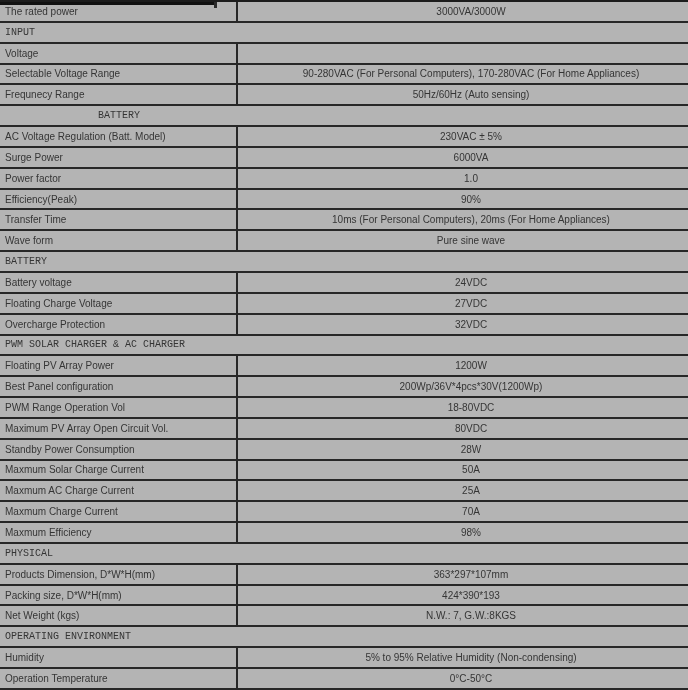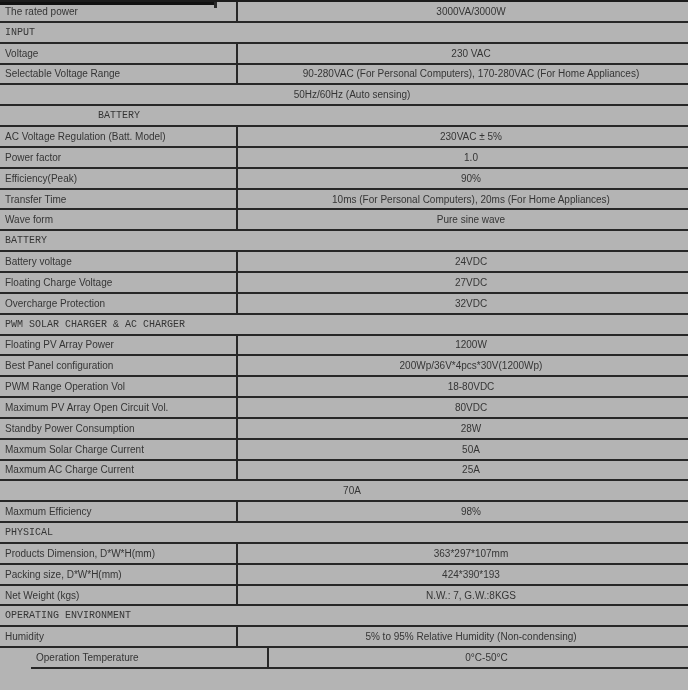--- a/index.html
+++ b/index.html
@@ -27,21 +27,21 @@
     width: 3px; height: 6px;
     background: #2a2a2a;
   }
   .row {
     display: flex;
     align-items: stretch;
     height: 20.85px;
     box-sizing: border-box;
     border-bottom: 2px solid #272727;
   }
-  .row:last-child { border-bottom-width: 2px; margin-left: 31px; }
+  .row:last-child { border-bottom-width: 2px; }
   .cell {
     display: flex;
     align-items: center;
     box-sizing: border-box;
     white-space: nowrap;
     overflow: hidden;
     padding-left: 16px;
   }
   .cell.label {
     width: 238px;
@@ -73,37 +73,41 @@
   <div id="rows">
       <div class="row spec">
         <div class="cell label">The rated power</div>
         <div class="cell value">3000VA/3000W</div>
       </div>
       <div class="row section">
         <div class="cell label">INPUT</div>
       </div>
       <div class="row spec">
         <div class="cell label">Voltage</div>
-        <div class="cell value">230 VAC</div>
       </div>
       <div class="row spec">
         <div class="cell label">Selectable Voltage Range</div>
         <div class="cell value">90-280VAC (For Personal Computers), 170-280VAC (For Home Appliances)</div>
       </div>
       <div class="row spec">
+        <div class="cell label">Frequnecy Range</div>
         <div class="cell value">50Hz/60Hz (Auto sensing)</div>
       </div>
       <div class="row section center">
         <div class="cell label">BATTERY</div>
       </div>
       <div class="row spec">
         <div class="cell label">AC Voltage Regulation (Batt. Model)</div>
         <div class="cell value">230VAC ± 5%</div>
       </div>
       <div class="row spec">
+        <div class="cell label">Surge Power</div>
+        <div class="cell value">6000VA</div>
+      </div>
+      <div class="row spec">
         <div class="cell label">Power factor</div>
         <div class="cell value">1.0</div>
       </div>
       <div class="row spec">
         <div class="cell label">Efficiency(Peak)</div>
         <div class="cell value">90%</div>
       </div>
       <div class="row spec">
         <div class="cell label">Transfer Time</div>
         <div class="cell value">10ms (For Personal Computers), 20ms (For Home Appliances)</div>
@@ -152,20 +156,21 @@
       </div>
       <div class="row spec">
         <div class="cell label">Maxmum Solar Charge Current</div>
         <div class="cell value">50A</div>
       </div>
       <div class="row spec">
         <div class="cell label">Maxmum AC Charge Current</div>
         <div class="cell value">25A</div>
       </div>
       <div class="row spec">
+        <div class="cell label">Maxmum Charge Current</div>
         <div class="cell value">70A</div>
       </div>
       <div class="row spec">
         <div class="cell label">Maxmum Efficiency</div>
         <div class="cell value">98%</div>
       </div>
       <div class="row section">
         <div class="cell label">PHYSICAL</div>
       </div>
       <div class="row spec">

